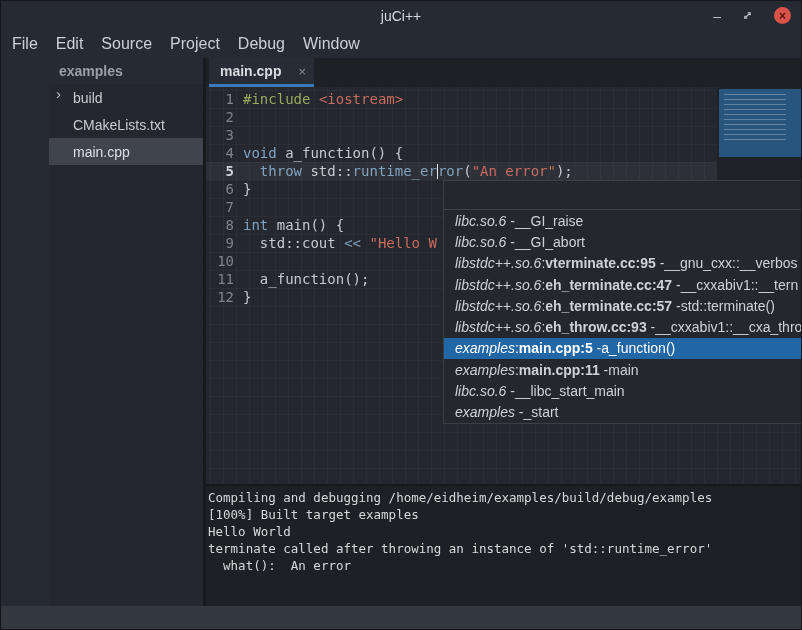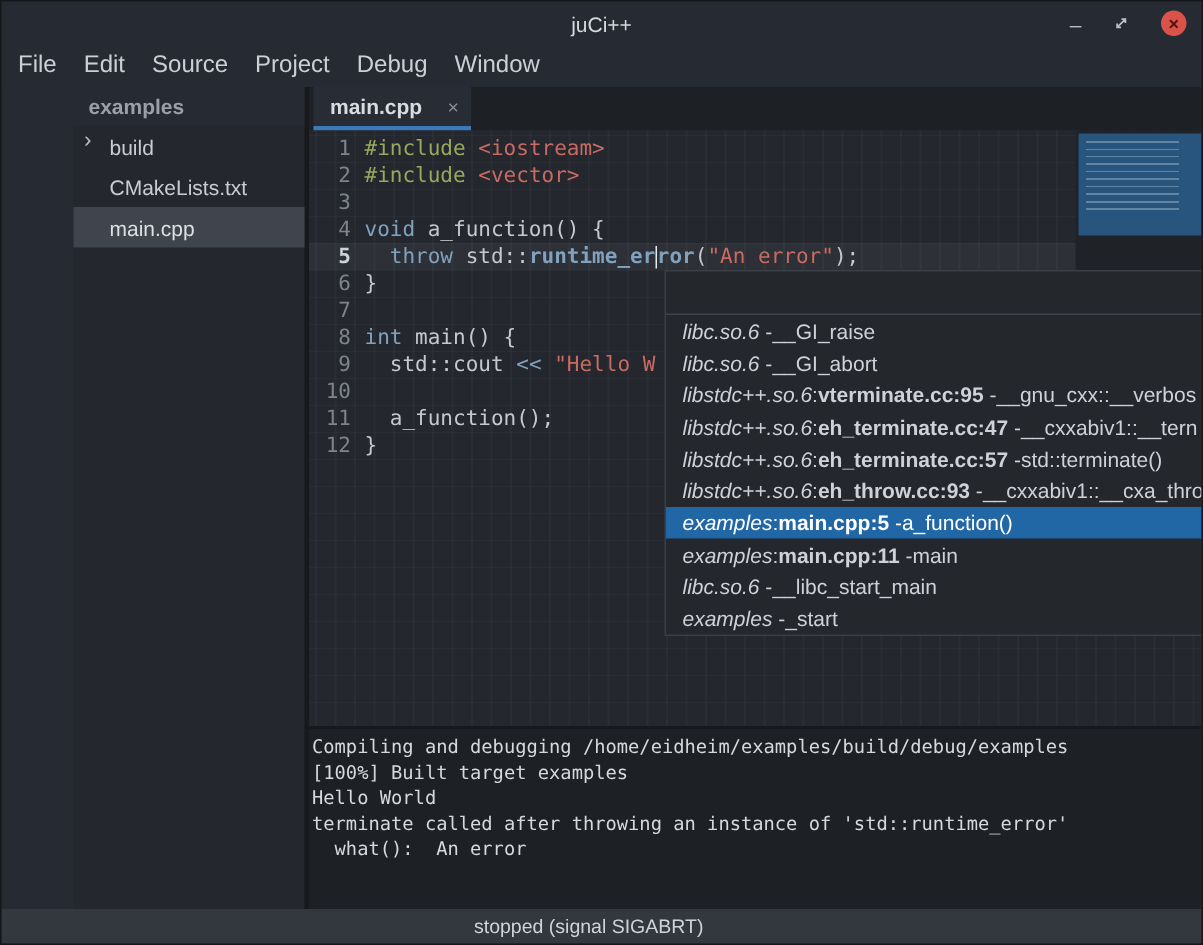--- a/index.html
+++ b/index.html
@@ -47,21 +47,21 @@
                      linear-gradient(90deg,rgba(255,255,255,0.027) 1px,transparent 1px);
     background-size:13px 18px;background-position:30px 3px;}
   .code-area{position:absolute;top:3px;left:0;right:0;font-family:"DejaVu Sans Mono",monospace;
              font-size:14px;line-height:18px;}
   .cline{display:flex;height:18px;white-space:pre;}
   .cline .ln{width:28px;text-align:right;color:var(--gutter-fg);flex:none;}
   .cline .ctext{padding-left:9px;color:var(--code-fg);}
   .cline.current{background:rgba(255,255,255,0.045);}
   .cline.current .ln{color:#ced3da;font-weight:bold;}
   .tok-kw{color:var(--kw);} .tok-str{color:var(--str);} .tok-pre{color:var(--pre);}
-  .tok-fn{color:var(--kw);font-weight:bold;}
+  .tok-fn{color:var(--kw);font-weight:normal;}
   .caret{display:inline-block;width:1px;height:15px;background:#e8eaec;vertical-align:text-bottom;}
   
   .minimap-holder{position:absolute;top:0;right:0;width:84px;height:93px;background:#1f2227;}
   .minimap{position:absolute;top:2px;right:0;width:82px;height:68px;background:#27557e;}
   .minimap-lines{position:absolute;top:5px;left:5px;width:62px;height:50px;
     background-image:repeating-linear-gradient(rgba(255,255,255,0.28) 0 1px,transparent 1px 5px);}
   
   .stack-popup{position:absolute;left:237px;top:93px;width:405px;height:244px;background:var(--popup-bg);
                border:1px solid var(--popup-border);display:flex;flex-direction:column;}
   .stack-search{height:29px;border-bottom:1px solid #3f444b;flex:none;}
@@ -132,21 +132,21 @@
     <div class="tabbar">
       <div class="tab">
         <span class="tlbl">main.cpp</span>
         <span class="tclose">×</span>
       </div>
     </div>
 
     <div class="editor">
       <div class="code-area" id="code-area">
           <div class="cline"><span class="ln">1</span><span class="ctext"><span class="tok-pre">#include</span><span> </span><span class="tok-str">&lt;iostream&gt;</span></span></div>
-          <div class="cline"><span class="ln">2</span><span class="ctext"><span class="tok-pre">#include</span><span> </span><span class="tok-str">&lt;vector&gt;</span></span></div>
+          <div class="cline"><span class="ln">2</span></div>
           <div class="cline"><span class="ln">3</span><span class="ctext"></span></div>
           <div class="cline"><span class="ln">4</span><span class="ctext"><span class="tok-kw">void</span><span> a_function() {</span></span></div>
           <div class="cline current"><span class="ln">5</span><span class="ctext"><span>  </span><span class="tok-kw">throw</span><span> std::</span><span class="tok-fn">runtime_er</span><span class="caret"></span><span class="tok-fn">ror</span><span>(</span><span class="tok-str">"An error"</span><span>);</span></span></div>
           <div class="cline"><span class="ln">6</span><span class="ctext"><span>}</span></span></div>
           <div class="cline"><span class="ln">7</span><span class="ctext"></span></div>
           <div class="cline"><span class="ln">8</span><span class="ctext"><span class="tok-kw">int</span><span> main() {</span></span></div>
           <div class="cline"><span class="ln">9</span><span class="ctext"><span>  std::cout </span><span class="tok-kw">&lt;&lt;</span><span> </span><span class="tok-str">"Hello W</span></span></div>
           <div class="cline"><span class="ln">10</span><span class="ctext"></span></div>
           <div class="cline"><span class="ln">11</span><span class="ctext"><span>  a_function();</span></span></div>
           <div class="cline"><span class="ln">12</span><span class="ctext"><span>}</span></span></div>
@@ -232,14 +232,13 @@
         <div class="tline">Compiling and debugging /home/eidheim/examples/build/debug/examples</div>
         <div class="tline">[100%] Built target examples</div>
         <div class="tline">Hello World</div>
         <div class="tline">terminate called after throwing an instance of 'std::runtime_error'</div>
         <div class="tline">  what():  An error</div>
       </div>
   </div>
 </div>
 
 <div class="statusbar">
-  <span class="status-debug">stopped (signal SIGABRT)</span>
 </div>
 
 </body></html>

